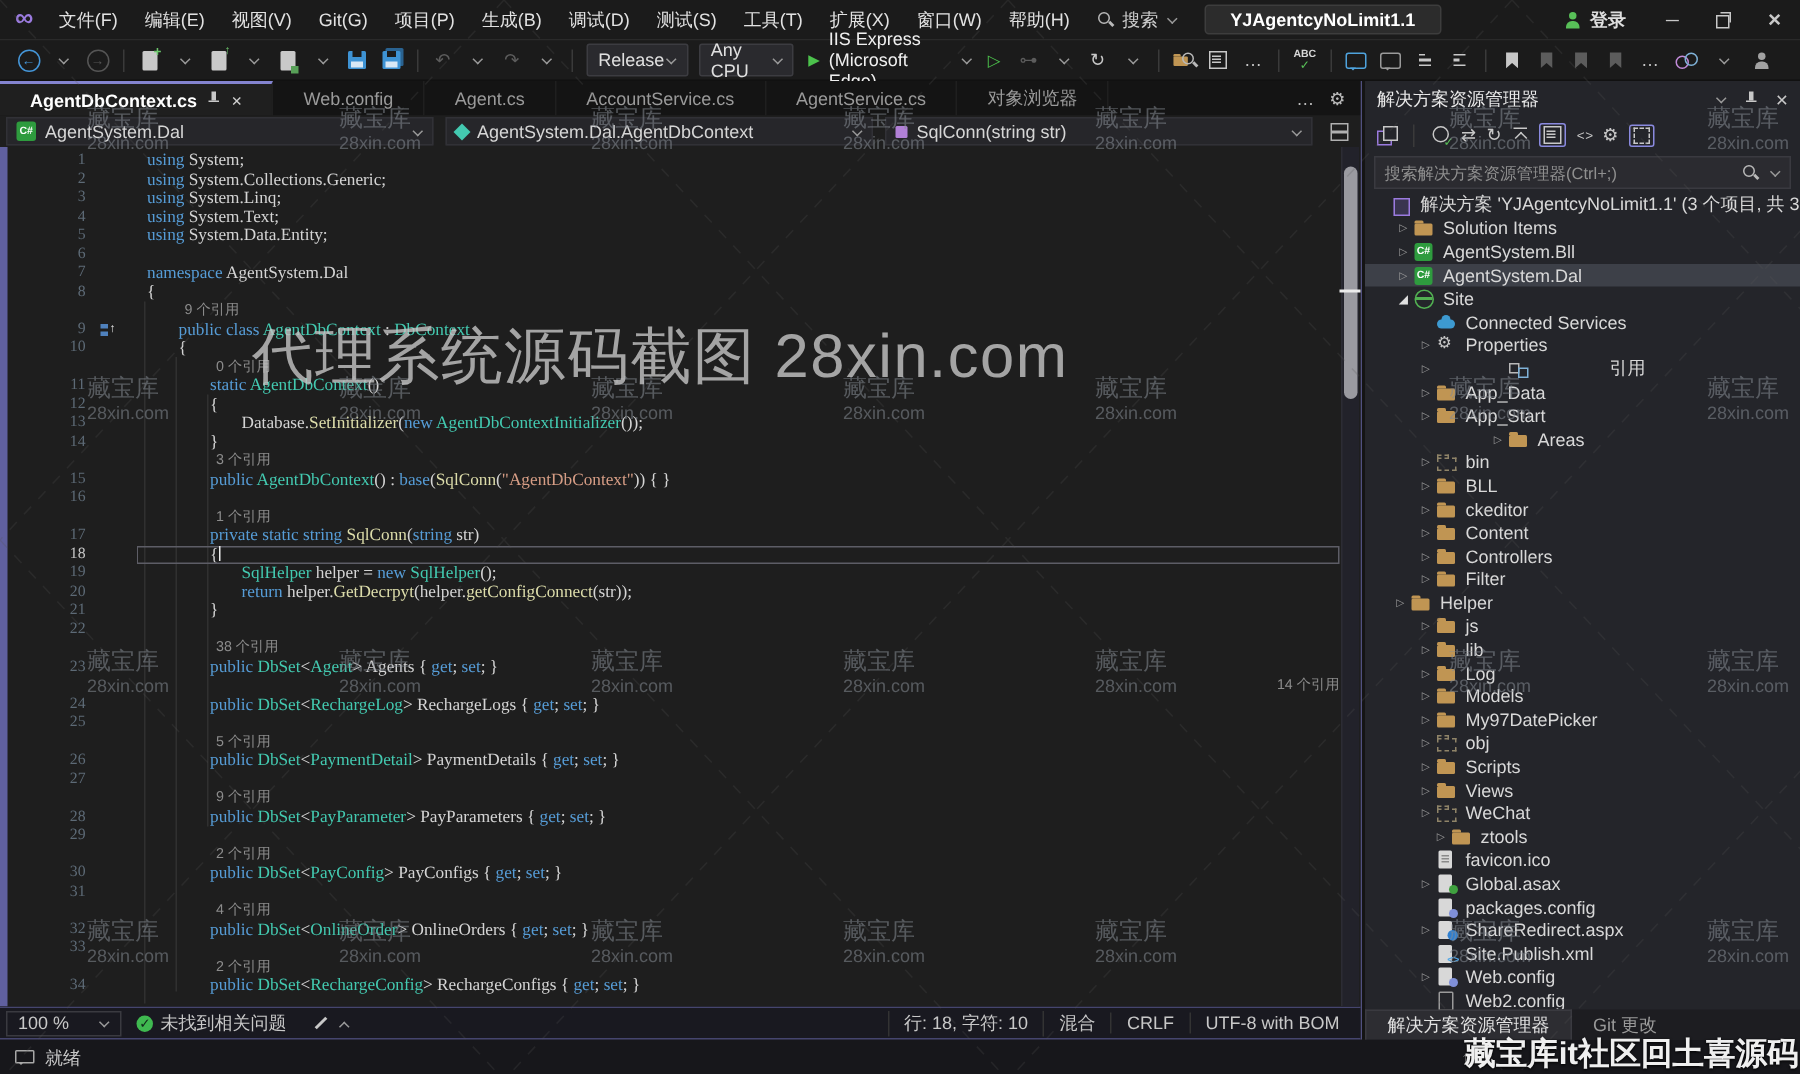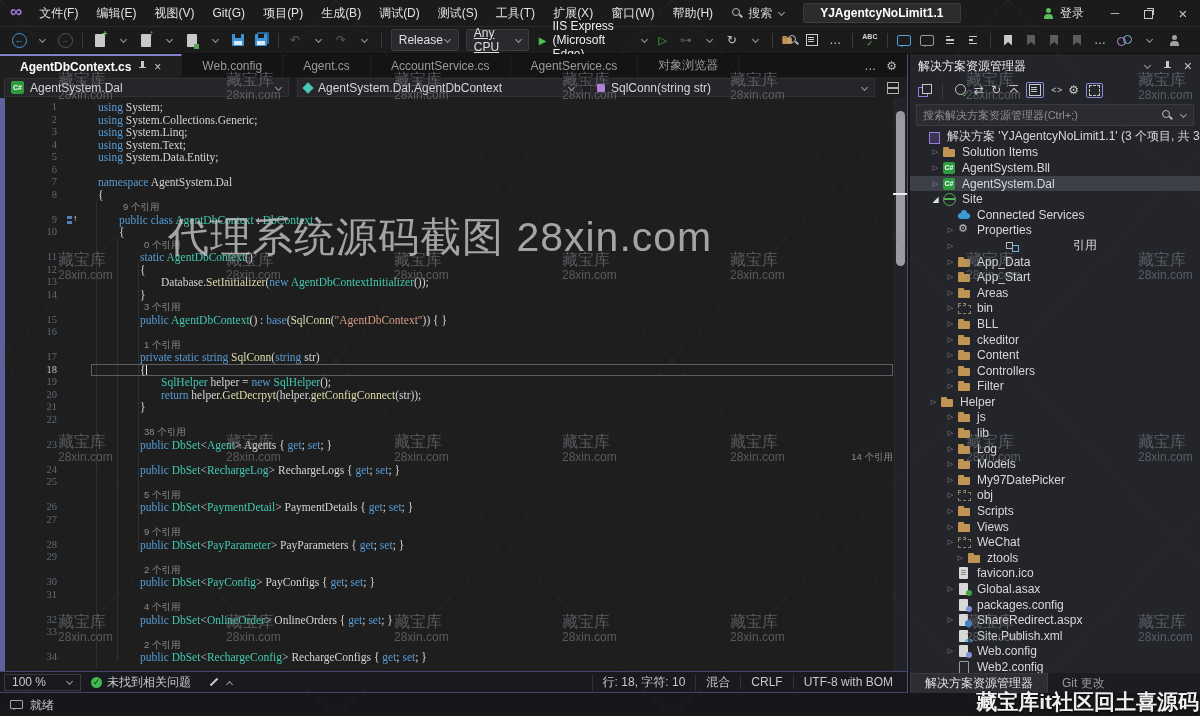--- a/index.html
+++ b/index.html
@@ -6,21 +6,21 @@
   #app{position:relative;width:1200px;height:716px;background:#1e1e1e;overflow:hidden;
        font-family:"Liberation Sans","DejaVu Sans",sans-serif;font-size:12px;color:#cccccc;}
   
   .titlebar{height:26px;background:#1b1b1b;display:flex;align-items:center;border-bottom:1px solid #2a2a2a;}
   .vslogo{color:#9b7bdf;font-size:17px;font-weight:bold;padding:0 8px 2px 10px;font-style:italic;}
   #menubar{display:flex;align-items:center;}
   .menu-item{padding:0 9px;color:#e2e2e2;cursor:default;}
   .tb-search{display:flex;align-items:center;gap:5px;margin-left:10px;color:#cfcfcf;}
   .tb-title{margin-left:18px;background:#2c2c2c;border:1px solid #3d3d3d;border-radius:3px;
             padding:2px 16px;color:#ffffff;font-weight:bold;}
-  .tb-right{margin-left:auto;display:flex;height:100%;}
+  .tb-right{margin-left:auto;display:flex;height:100%;font-weight:bold;}
   .signin{display:flex;align-items:center;gap:5px;margin-right:14px;color:#dedede;}
   .winbtn{width:34px;height:100%;display:flex;align-items:center;justify-content:center;color:#c8c8c8;font-size:12px;}
   
   .person{position:relative;width:12px;height:11px;display:inline-block;}
   .person::before{content:"";position:absolute;left:3px;top:0;width:5px;height:5px;border-radius:50%;background:#58c058;}
   .person::after{content:"";position:absolute;left:1px;top:6px;width:9px;height:5px;border-radius:4px 4px 0 0;background:#58c058;}
   
   .sic{position:relative;width:11px;height:11px;display:inline-block;}
   .sic::before{content:"";position:absolute;left:0;top:0;width:6px;height:6px;border:1.4px solid #b9b9b9;border-radius:50%;}
   .sic::after{content:"";position:absolute;left:7px;top:7px;width:4px;height:1.6px;background:#b9b9b9;transform:rotate(45deg);}
@@ -279,21 +279,21 @@
       </span>
     <span class="ti dis">↷</span>
     <span class="ti">
         <span class="cv"></span>
       </span>
     <span class="sep"></span>
     <div class="combo" style="width:84px;">
       <span>Release</span>
         <span class="cv"></span>
     </div>
-    <div class="combo" style="width:80px;text-decoration:underline;">
+    <div class="combo" style="width:80px;">
       <span>Any CPU</span>
         <span class="cv"></span>
     </div>
     <div class="runbtn">
       <span class="play">▶</span>
       <span>IIS Express (Microsoft Edge)</span>
       <span class="cv"></span>
     </div>
     <span class="ti">
         <span class="playo">▷</span>
@@ -566,21 +566,21 @@
           <div class="trow" style="padding-left: 34px;">
             <span class="tar">▷</span>
             <span class="tico i-folder"></span>
             <span class="tlabel">App_Data</span>
           </div>
           <div class="trow" style="padding-left: 34px;">
             <span class="tar">▷</span>
             <span class="tico i-folder"></span>
             <span class="tlabel">App_Start</span>
           </div>
-          <div class="trow" style="padding-left: 34px;">
+          <div class="trow" style="padding-left: 34px; margin-left: 48px;">
             <span class="tar">▷</span>
             <span class="tico i-folder"></span>
             <span class="tlabel">Areas</span>
           </div>
           <div class="trow" style="padding-left: 34px;">
             <span class="tar">▷</span>
             <span class="tico i-folderd"></span>
             <span class="tlabel">bin</span>
           </div>
           <div class="trow" style="padding-left: 34px;">

